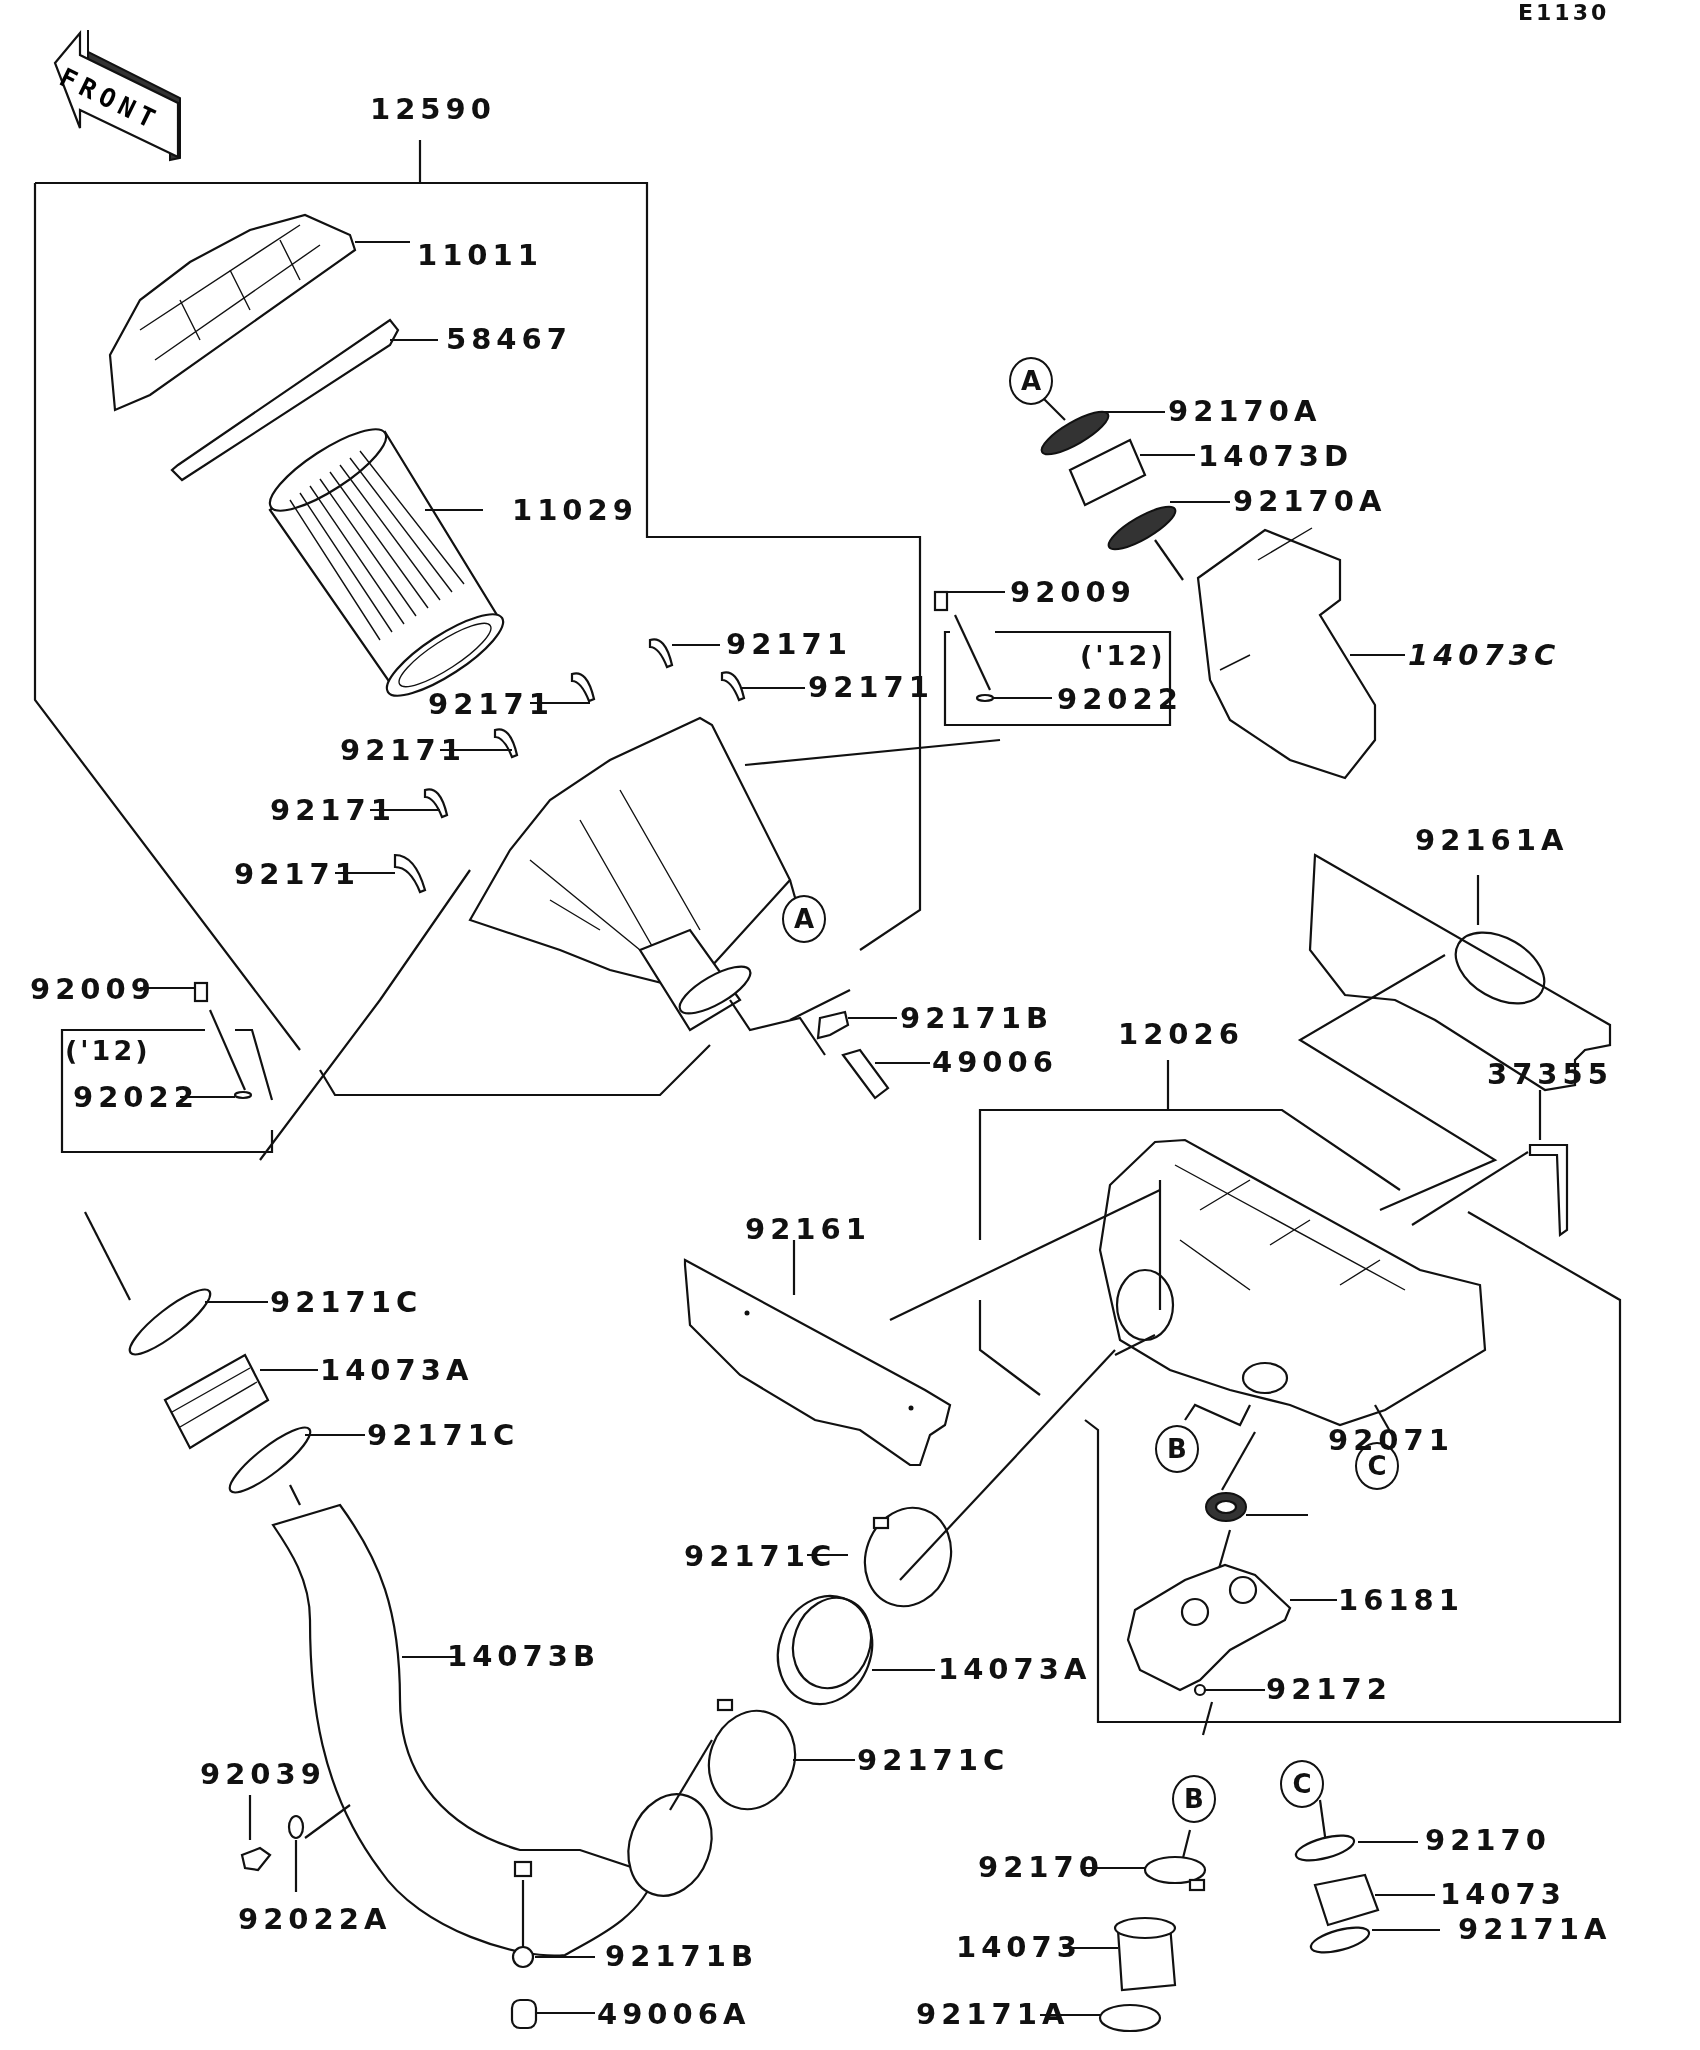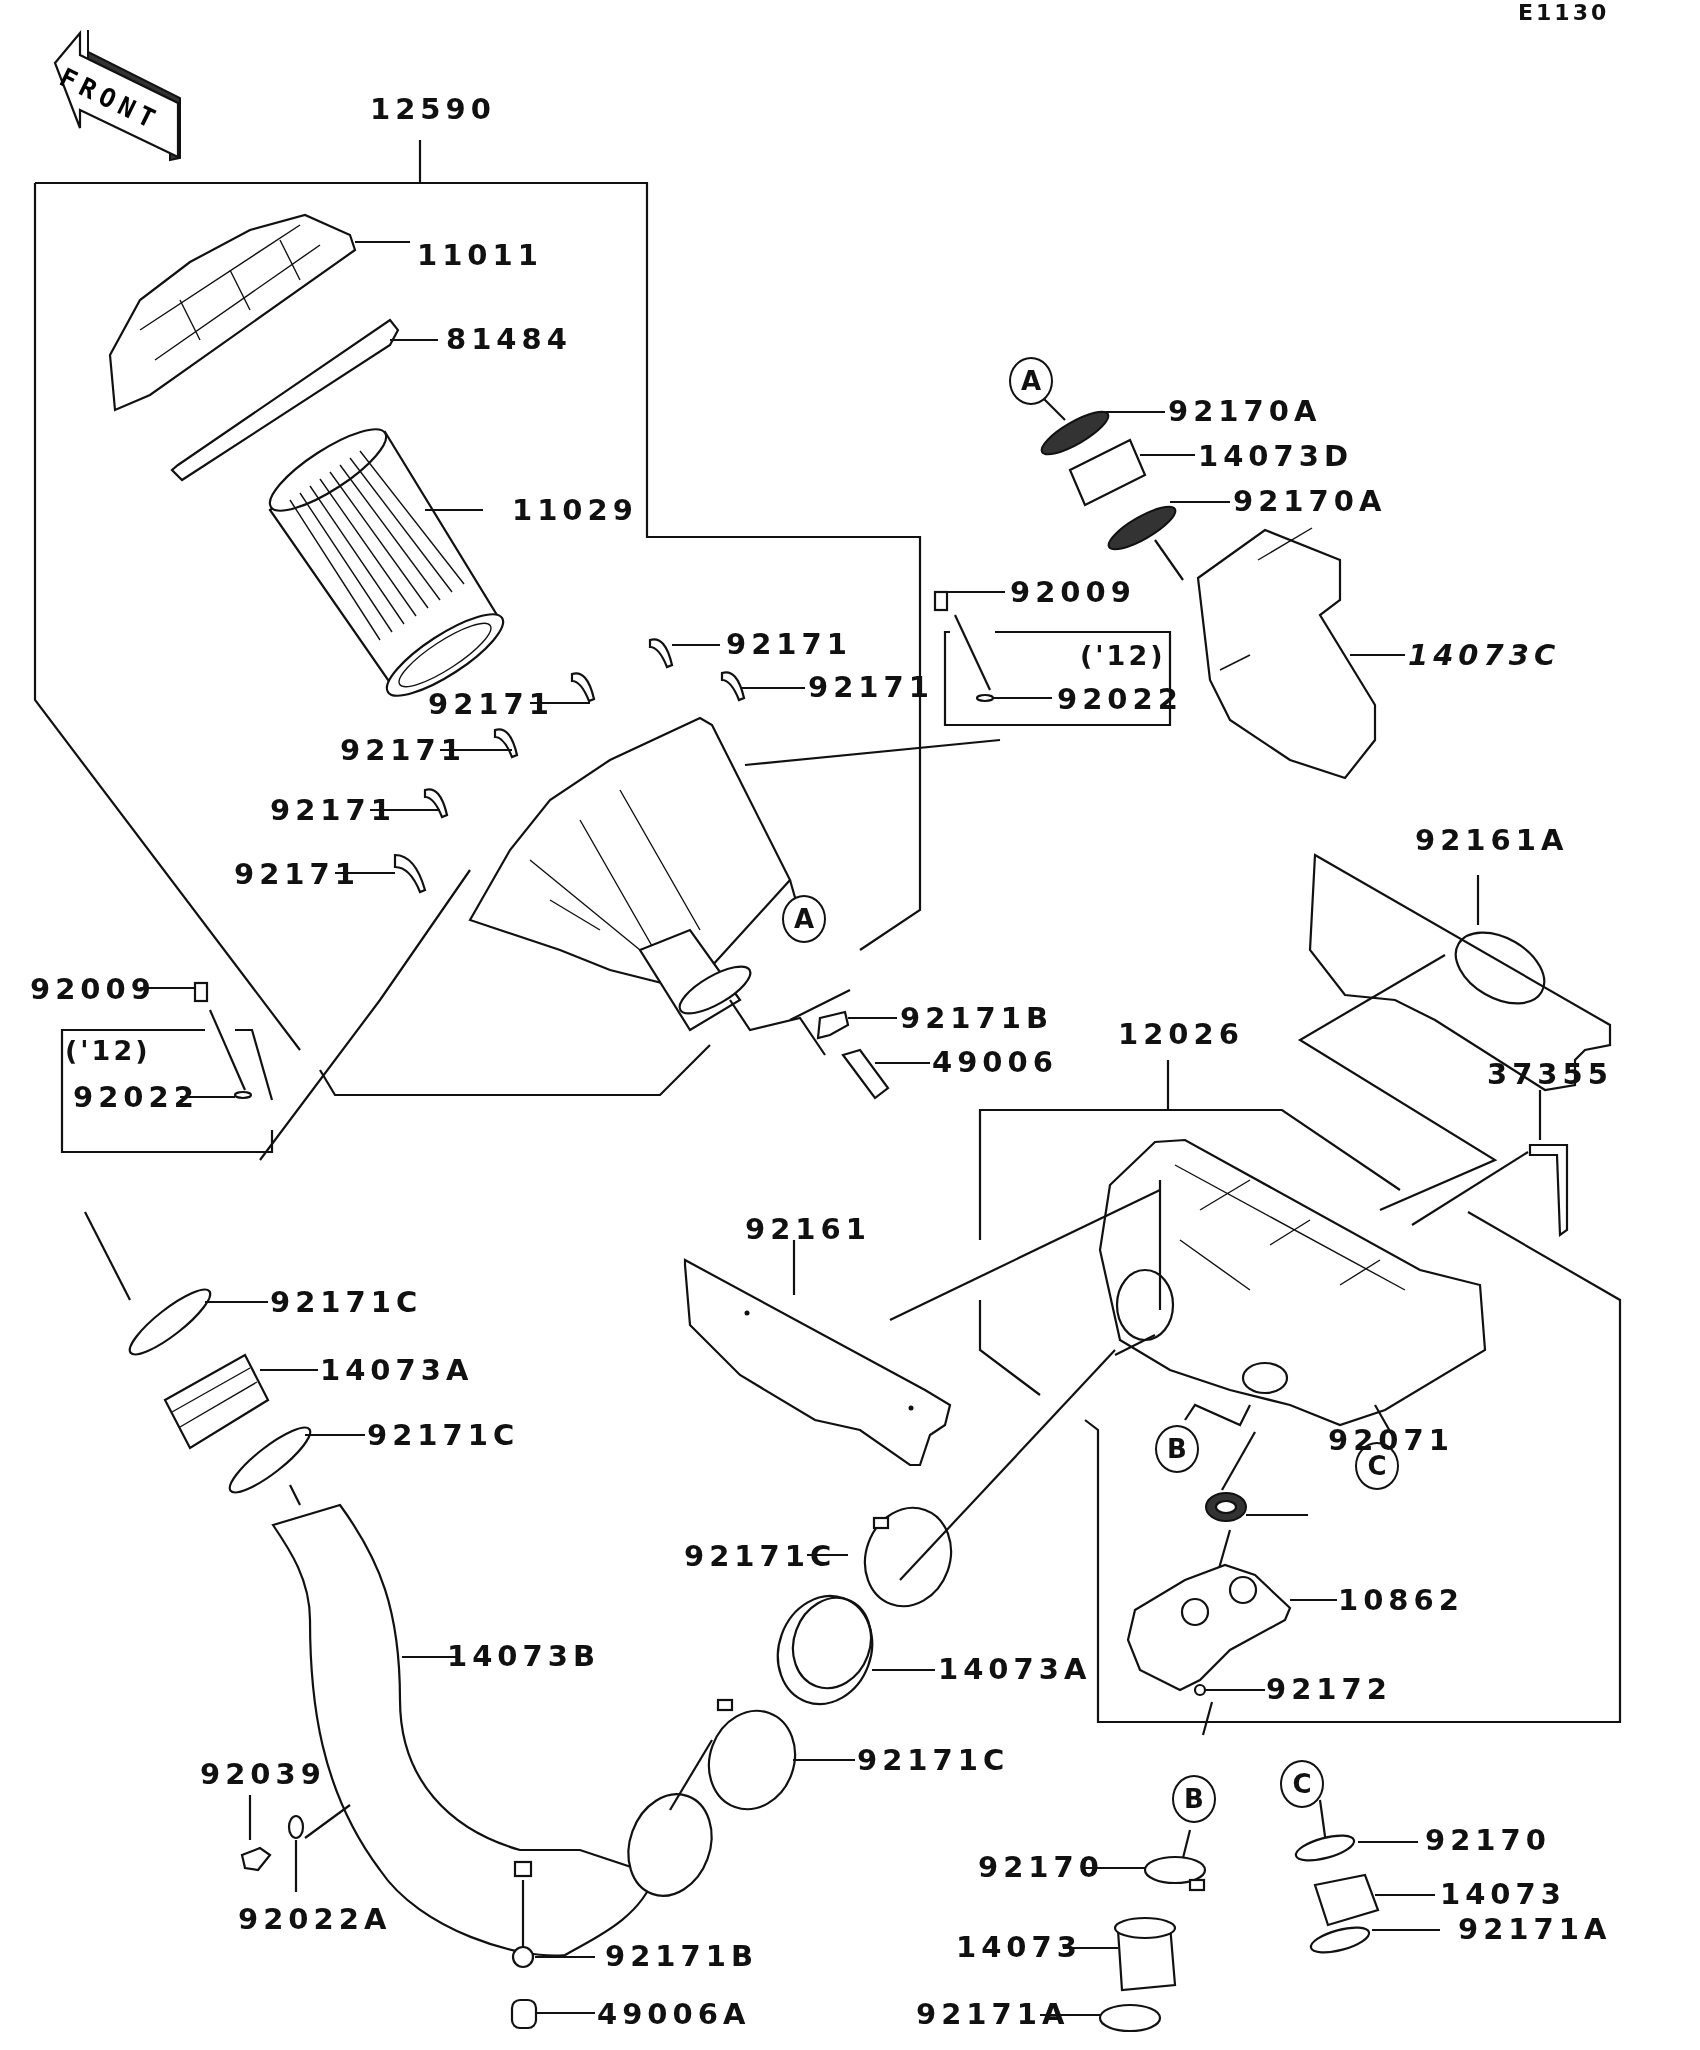--- a/index.html
+++ b/index.html
@@ -240,21 +240,21 @@
   </g>
 </svg>
 
 <div class="lbl sm" style="left:1518px;top:2px;">E1130</div>
 <div style="position:absolute;left:68px;top:62px;transform:rotate(26deg);transform-origin:left top;">
   <span class="fronttext" style="letter-spacing:6px;">FRONT</span>
 </div>
 
 <div class="lbl" style="left:370px;top:95px;">12590</div>
 <div class="lbl" style="left:417px;top:241px;text-align:center;">11011</div>
-<div class="lbl" style="left:446px;top:325px;">81484</div>
+<div class="lbl" style="left:446px;top:325px;">58467</div>
 <div class="lbl" style="left:487px;top:496px;margin-left:25px;">11029</div>
 
 <div class="lbl" style="left:726px;top:630px;">92171</div>
 <div class="lbl" style="left:808px;top:673px;">92171</div>
 <div class="lbl" style="left:428px;top:690px;">92171</div>
 <div class="lbl" style="left:340px;top:736px;">92171</div>
 <div class="lbl" style="left:270px;top:796px;">92171</div>
 <div class="lbl" style="left:234px;top:860px;">92171</div>
 
 <div class="lbl" style="left:1010px;top:578px;">92009</div>
@@ -280,21 +280,21 @@
 <div class="lbl" style="left:270px;top:1288px;">92171C</div>
 <div class="lbl" style="left:320px;top:1356px;">14073A</div>
 <div class="lbl" style="left:367px;top:1421px;">92171C</div>
 
 <div class="ref" style="left:1009px;top:357px;">A</div>
 <div class="ref" style="left:782px;top:895px;">A</div>
 <div class="ref" style="left:1155px;top:1425px;">B</div>
 <div class="ref" style="left:1355px;top:1442px;">C</div>
 
 <div class="lbl" style="left:1308px;top:1426px;margin-left:20px;">92071</div>
-<div class="lbl" style="left:1338px;top:1586px;">10862</div>
+<div class="lbl" style="left:1338px;top:1586px;">16181</div>
 <div class="lbl" style="left:1266px;top:1675px;">92172</div>
 
 <div class="lbl" style="left:684px;top:1542px;">92171C</div>
 <div class="lbl" style="left:938px;top:1655px;">14073A</div>
 <div class="lbl" style="left:447px;top:1642px;">14073B</div>
 <div class="lbl" style="left:857px;top:1746px;">92171C</div>
 
 <div class="lbl" style="left:200px;top:1760px;">92039</div>
 <div class="lbl" style="left:238px;top:1905px;">92022A</div>
 <div class="lbl" style="left:605px;top:1942px;">92171B</div>

